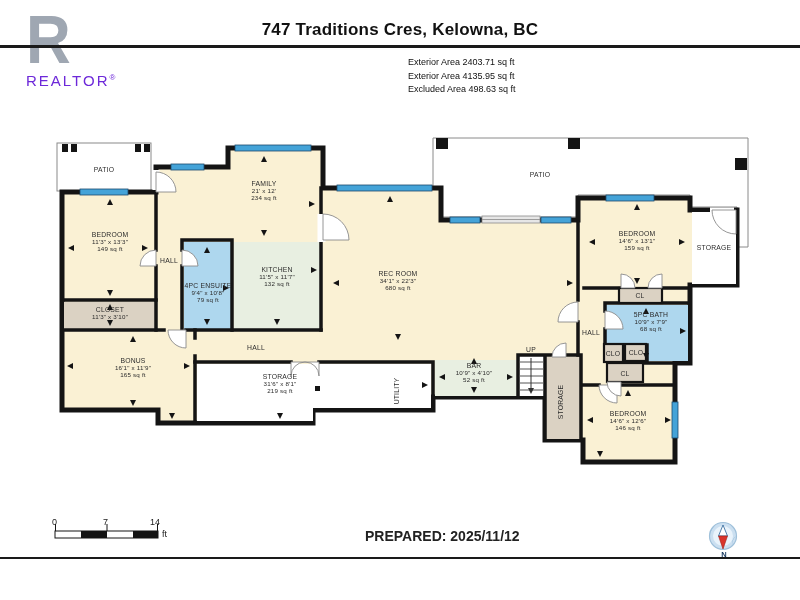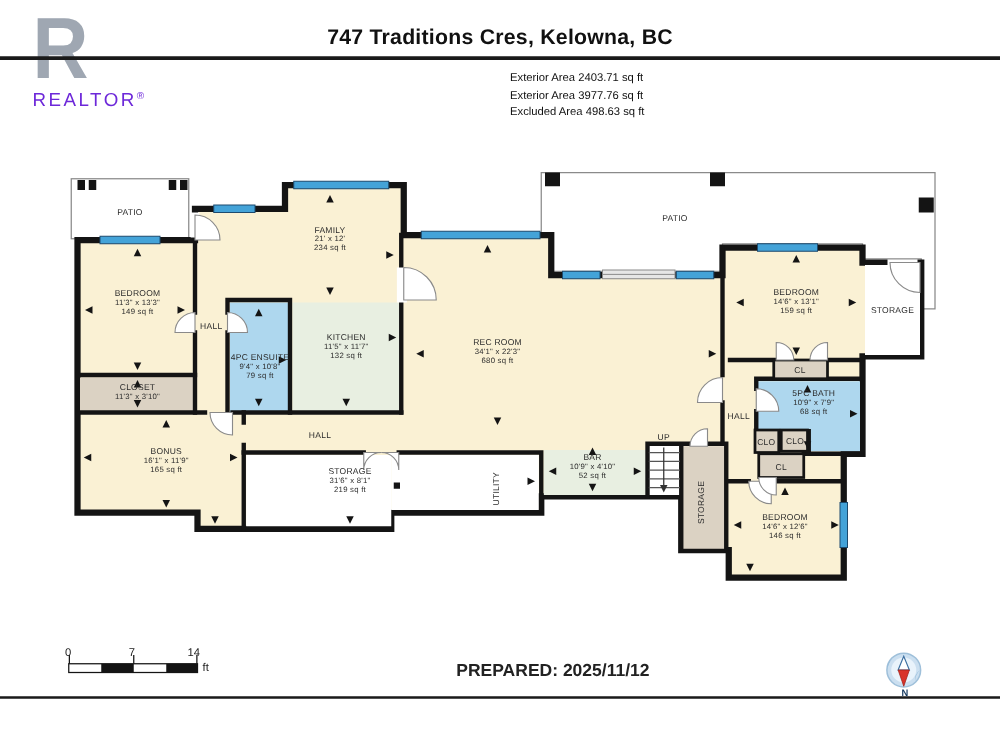--- a/index.html
+++ b/index.html
@@ -38,21 +38,21 @@
 <div id="page">
 
   <div id="brand">
     <div class="big-r">R</div>
     <div class="brand-word"><span>REALTOR</span><sup>®</sup></div>
   </div>
   <div id="page-title">747 Traditions Cres, Kelowna, BC</div>
   <div id="title-rule"></div>
   <div id="area-col">
     <div class="area-row"><span>Exterior Area</span> <span>2403.71 sq ft</span></div>
-    <div class="area-row"><span>Exterior Area</span> <span>3977.76 sq ft</span></div>
+    <div class="area-row"><span>Exterior Area</span> <span>4135.95 sq ft</span></div>
     <div class="area-row"><span>Excluded Area</span> <span>498.63 sq ft</span></div>
   </div>
 
   <svg id="plan" width="800" height="600" viewBox="0 0 800 600">
 
     <g>
       <rect x="57" y="143" width="94" height="48" fill="#FFFFFF" stroke="#8a8a8a" stroke-width="1"></rect>
       <g fill="#141414">
         <rect x="62" y="144" width="6" height="8"></rect>
           <rect x="71" y="144" width="6" height="8"></rect>

